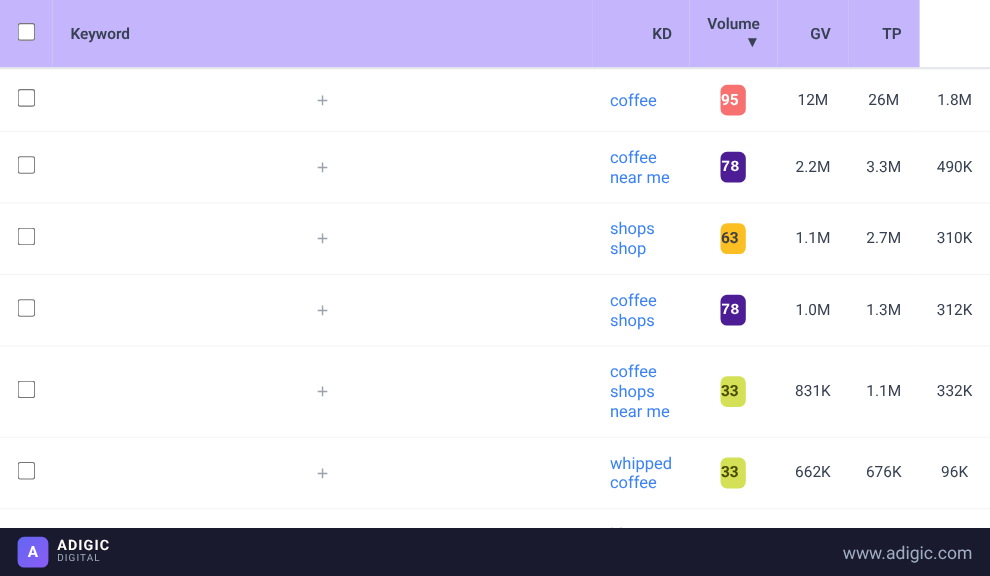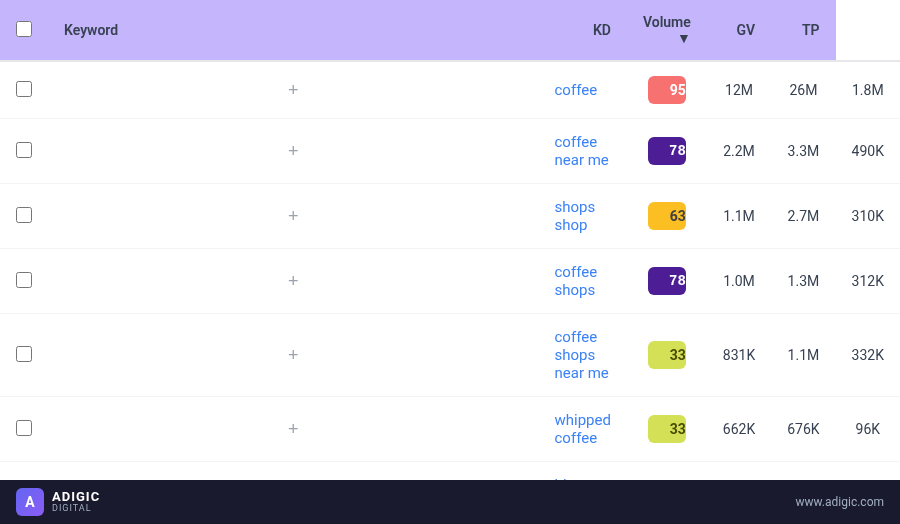--- a/index.html
+++ b/index.html
@@ -76,24 +76,24 @@
     }
 
     .keyword-cell a {
       color: #3b82f6;
       text-decoration: none;
       font-size: 15px;
     }
 
     .kd-badge {
       display: inline-block;
-      width: 38px;
+      width: 23px;
       height: 28px;
       line-height: 28px;
-      text-align: right;
+      text-align: left;
       border-radius: 6px;
       font-weight: 700;
       font-size: 14px;
       color: #fff;
     }
 
     .kd-red    { background: #f87171; }
     .kd-orange { background: #4c1d95; font-family: Liberation Mono, monospace; }
     .kd-yellow { background: #fbbf24; color: #404040; }
     .kd-lime   { background: #d4e157; color: #4a4a00; }
@@ -161,21 +161,21 @@
       letter-spacing: 1px;
     }
 
     .logo-text .sub {
       font-size: 9px;
       color: #a0aec0;
       letter-spacing: 1px;
     }
 
     .footer-url {
-      font-size: 12px;
+      font-size: 16px;
       color: #a0aec0;
     }
   </style>
 </head>
 <body>
 
 <div class="table-container">
   <table>
     <thead>
       <tr>

